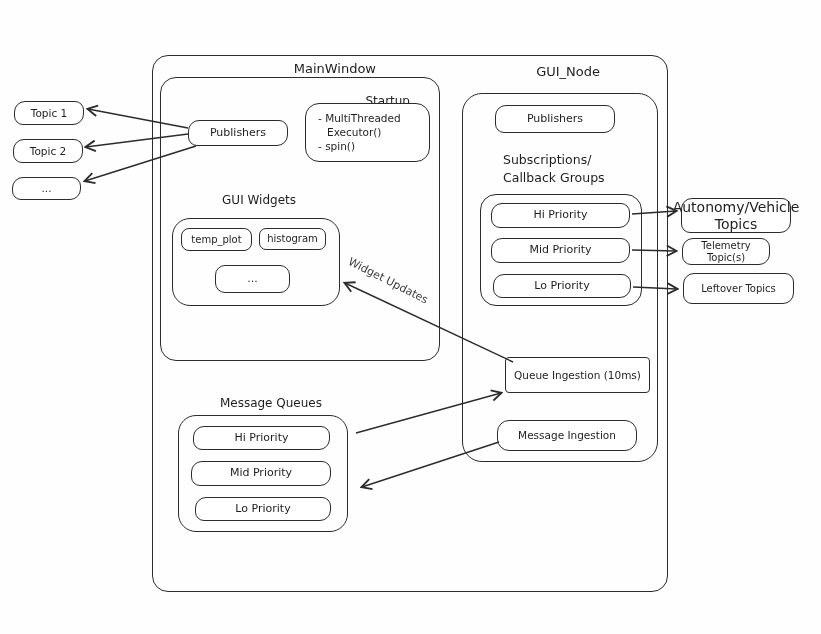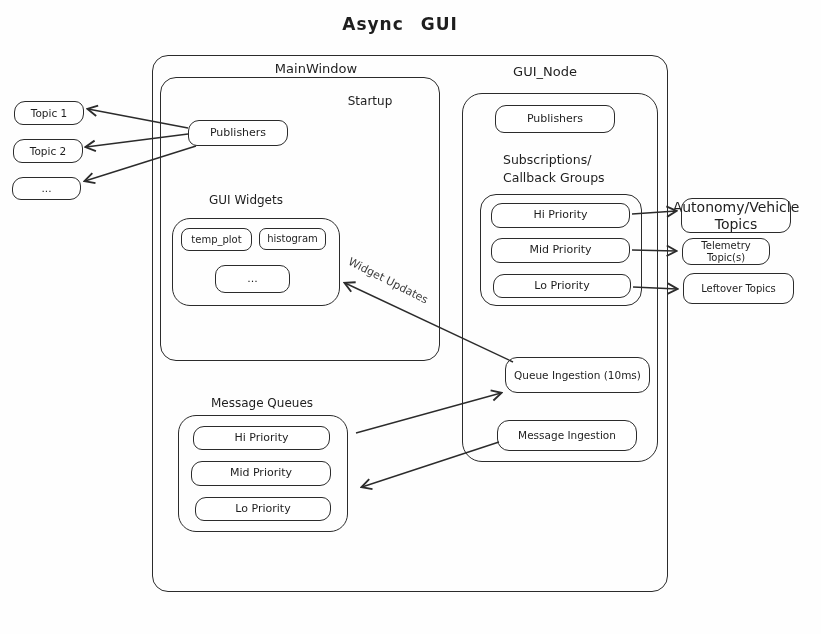--- a/index.html
+++ b/index.html
@@ -10,21 +10,21 @@
   .frame {
     position:absolute; box-sizing:border-box; background:transparent;
     border:1.7px solid #2b2b2b;
   }
   .box {
     position:absolute; box-sizing:border-box; background:#ffffff;
     border:1.6px solid #2b2b2b; border-radius:11px 9px 11px 9px;
     display:flex; align-items:center; justify-content:center;
     text-align:center; font-size:11px; line-height:1.15; padding:1px 4px;
   }
-  .lbl { position:absolute; text-align:center; font-size:12px; white-space:nowrap; }
+  .lbl { position:absolute; text-align:right; font-size:12px; white-space:nowrap; }
   .lbl.big { font-size:13px; }
   .title {
     position:absolute; left:300px; top:14px; width:200px; text-align:center;
     font-size:17px; font-weight:bold; word-spacing:10px; letter-spacing:1px;
   }
   .startup-text {
     position:absolute; left:305px; top:103px; width:125px; height:59px;
     box-sizing:border-box; border:1.6px solid #2b2b2b; border-radius:14px;
     background:#fff; padding:7px 6px 4px 12px; font-size:10.5px;
     line-height:1.35; text-align:left;
@@ -41,30 +41,34 @@
     font-size:11px; white-space:nowrap; color:#3c3c3c;
   }
   svg.arrows { position:absolute; left:0; top:0; pointer-events:none; }
   svg.arrows line { stroke:#2b2b2b; stroke-width:1.4; }
 </style>
 </head>
 <body>
 
 <div id="canvas">
 
-  <div class="title">Async GUI</div>
 
   <div class="frame" style="left:152px; top:55px; width:516px; height:537px; border-radius:16px;"></div>
 
   <div class="lbl big" style="left:256px; top:61px; width:120px;">MainWindow</div>
   <div class="frame" style="left:160px; top:77px; width:280px; height:284px; border-radius:16px;"></div>
 
   <div class="box" style="left:188px; top:120px; width:100px; height:26px;">Publishers</div>
 
   <div class="lbl" style="left:330px; top:94px; width:80px;">Startup</div>
+  <div class="startup-text">
+    <div class="line">- MultiThreaded</div>
+    <div class="line indent">Executor()</div>
+    <div class="line">- spin()</div>
+  </div>
 
   <div class="lbl" style="left:196px; top:193px; width:100px;">GUI Widgets</div>
   <div class="frame" style="left:172px; top:218px; width:168px; height:88px; border-radius:18px;"></div>
   <div class="box" style="left:181px; top:228px; width:71px; height:23px; font-size:10px; border-radius:8px;">temp_plot</div>
   <div class="box" style="left:259px; top:228px; width:67px; height:22px; font-size:10px; border-radius:7px;">histogram</div>
   <div class="box" style="left:215px; top:265px; width:75px; height:28px; border-radius:10px;">...</div>
 
   <div class="lbl big" style="left:490px; top:64px; width:110px;">GUI_Node</div>
   <div class="frame" style="left:462px; top:93px; width:196px; height:369px; border-radius:20px;"></div>
 
@@ -72,21 +76,21 @@
 
   <div class="subs-lbl">
     <div>Subscriptions/</div>
     <div>Callback Groups</div>
   </div>
   <div class="frame" style="left:480px; top:194px; width:162px; height:112px; border-radius:16px;"></div>
   <div class="box" style="left:491px; top:203px; width:139px; height:25px;">Hi Priority</div>
   <div class="box" style="left:491px; top:238px; width:139px; height:25px;">Mid Priority</div>
   <div class="box" style="left:493px; top:274px; width:138px; height:24px;">Lo Priority</div>
 
-  <div class="box" style="left:505px; top:357px; width:145px; height:36px; font-size:10.5px; border-radius:12px;">Queue Ingestion (10ms)</div>
+  <div class="box" style="left:505px; top:357px; width:145px; height:36px; font-size:10.5px; border-radius:4px;">Queue Ingestion (10ms)</div>
   <div class="box" style="left:497px; top:420px; width:140px; height:31px; font-size:10.5px; border-radius:12px;">Message Ingestion</div>
 
   <div class="box" style="left:14px; top:101px; width:70px; height:24px; font-size:10.5px;">Topic 1</div>
   <div class="box" style="left:13px; top:139px; width:70px; height:24px; font-size:10.5px;">Topic 2</div>
   <div class="box" style="left:12px; top:177px; width:69px; height:23px; font-size:10.5px;">...</div>
 
   <div class="box" style="left:681px; top:198px; width:110px; height:35px; font-size:14px;">Autonomy/Vehicle Topics</div>
   <div class="box" style="left:682px; top:238px; width:88px; height:27px; font-size:10px;">Telemetry Topic(s)</div>
   <div class="box" style="left:683px; top:273px; width:111px; height:31px; font-size:10px;">Leftover Topics</div>
 

